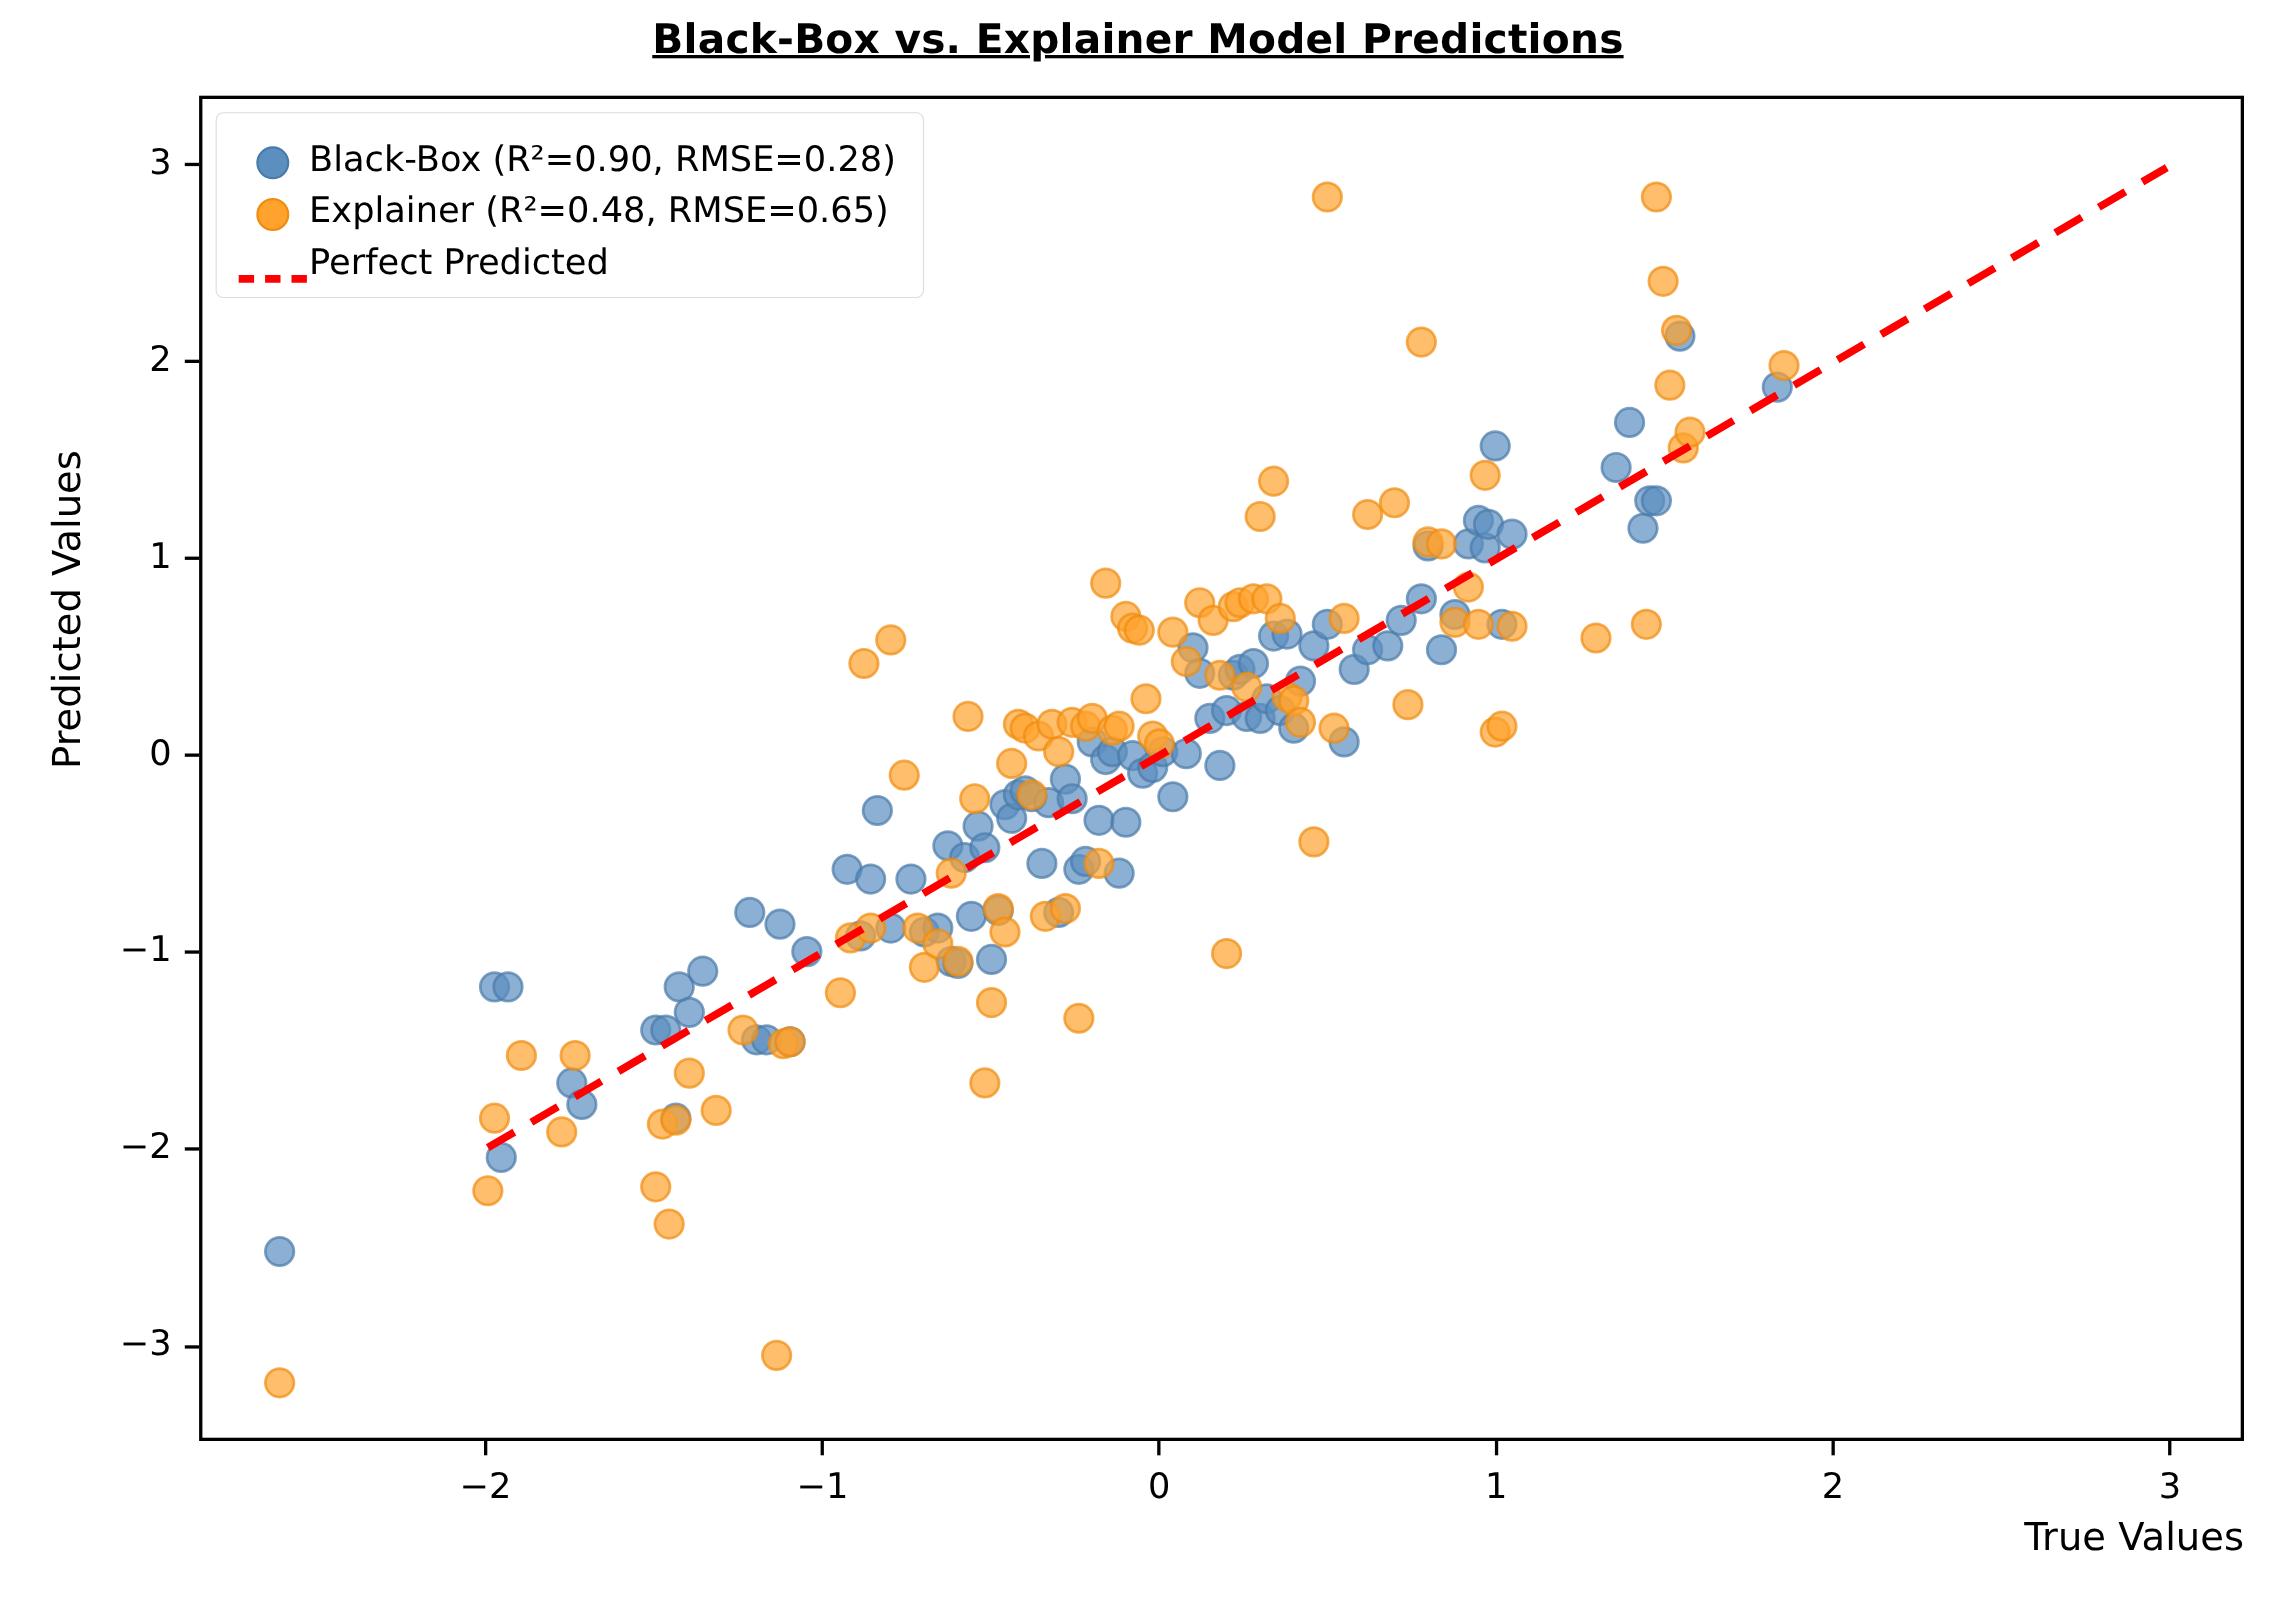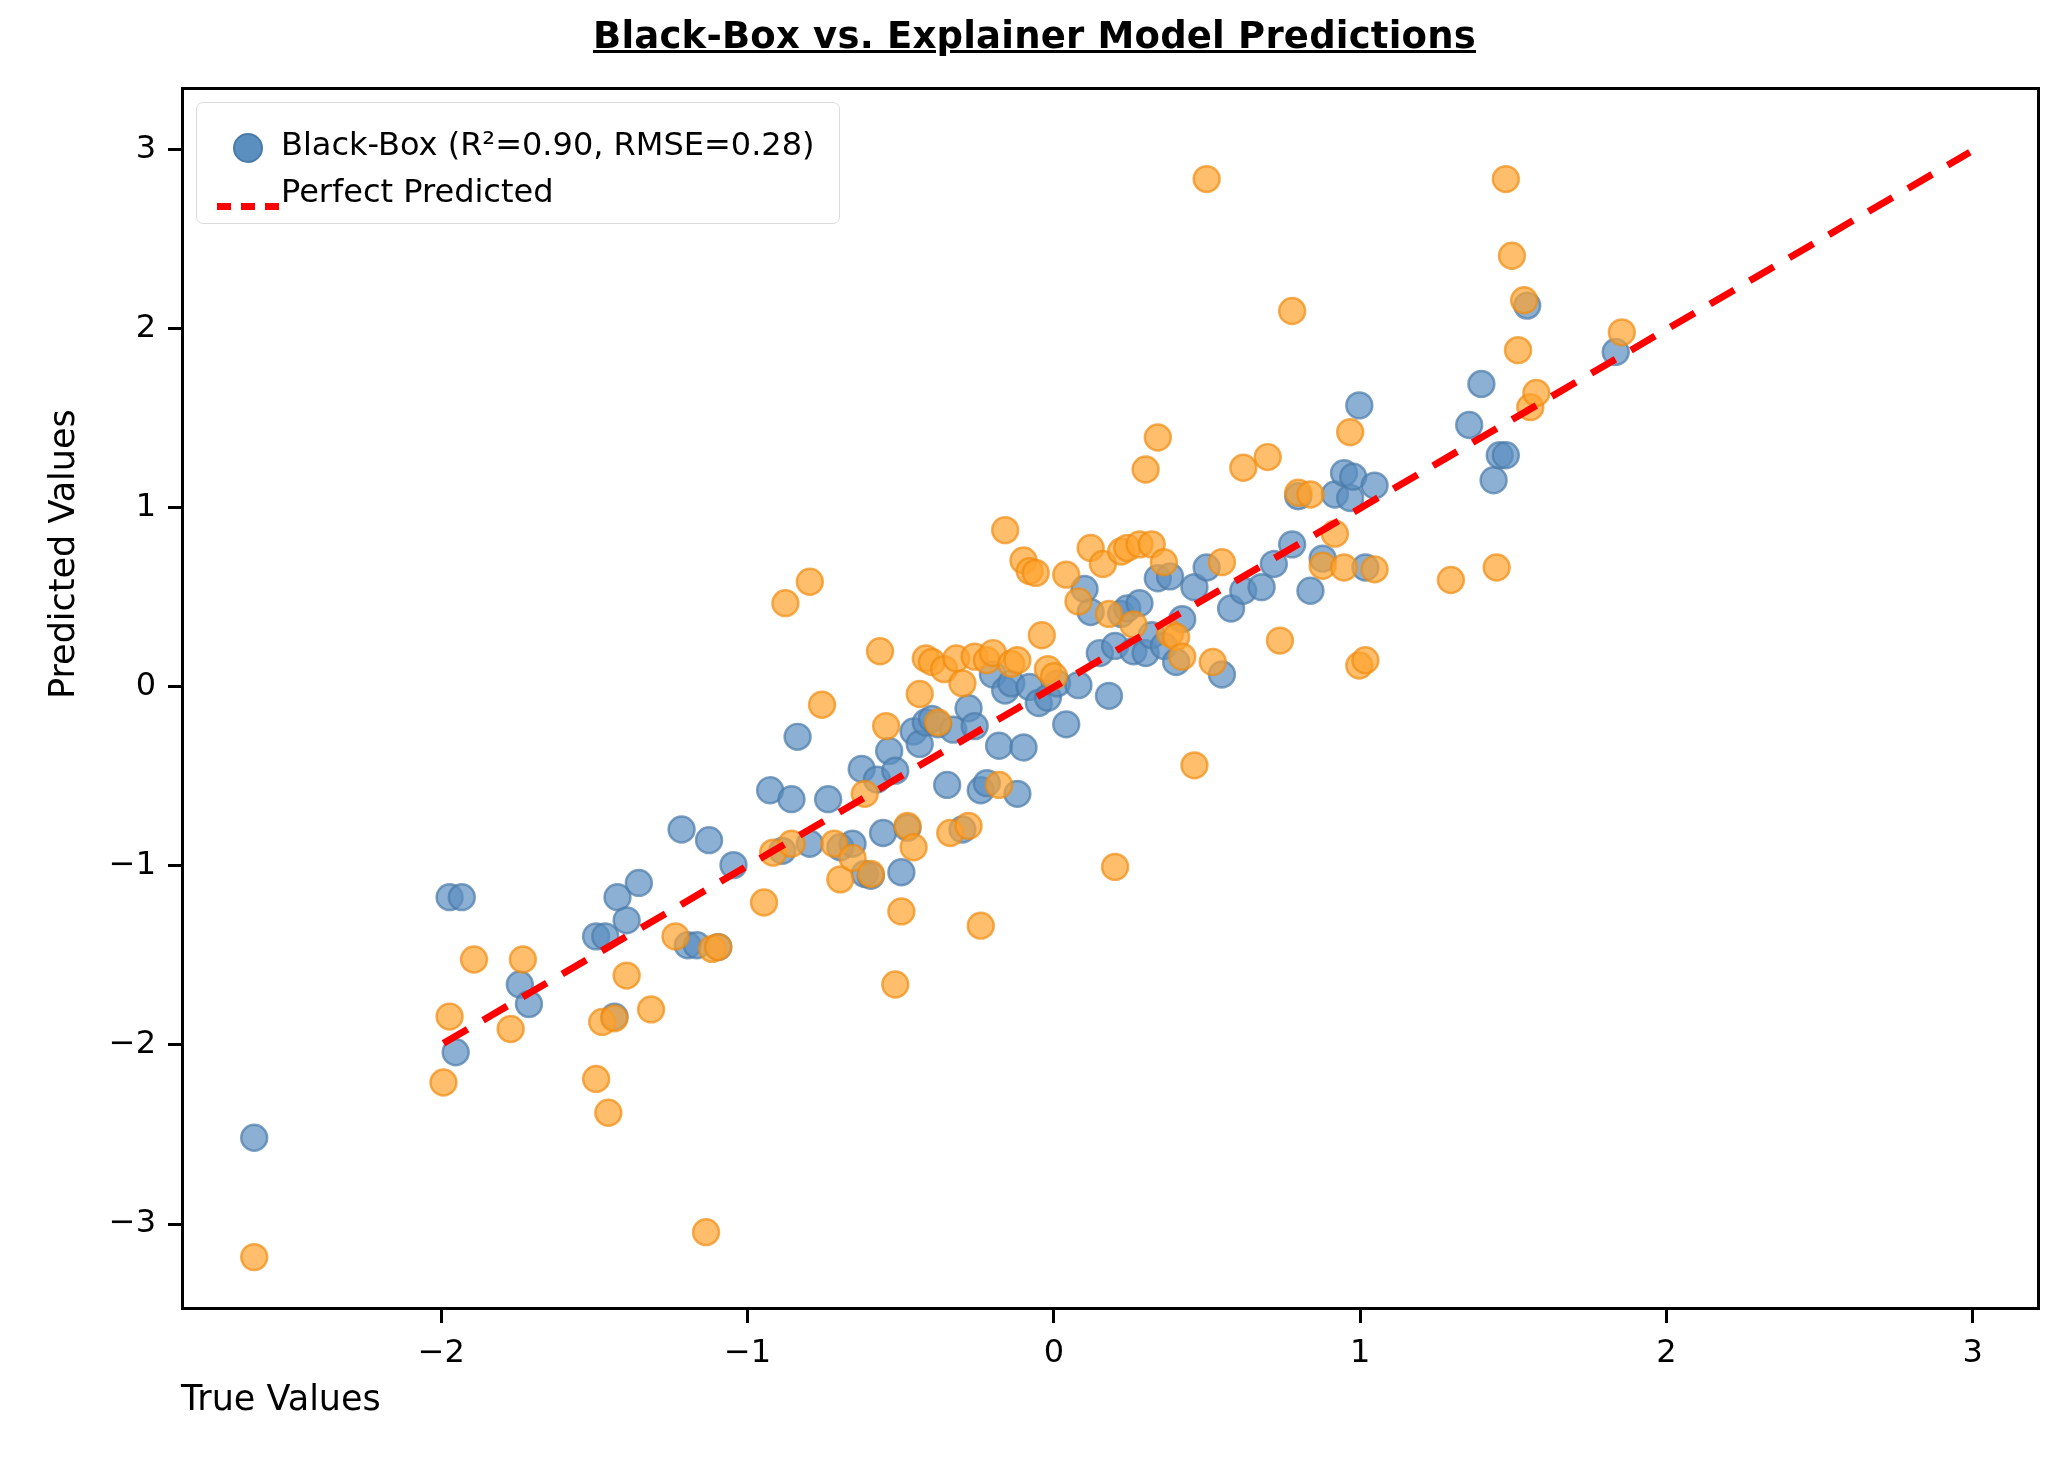--- a/index.html
+++ b/index.html
@@ -25,21 +25,21 @@
   .xticklabel{
     position:absolute;font-size:32px;color:#000;text-align:center;
     width:120px;
   }
   .yticklabel{
     position:absolute;font-size:32px;color:#000;text-align:right;
     width:120px;
   }
 
   #xlabel{
-    position:absolute;left:181px;width:1859px;top:1378px;text-align:left;
+    position:absolute;left:181px;width:1859px;top:1378px;text-align:right;
     font-size:35px;color:#000;
   }
   #ylabel{
     position:absolute;font-size:35px;color:#000;
     transform:rotate(-90deg);transform-origin:left top;
     left:42px;top:699px;white-space:nowrap;
   }
 
   
   #legend{
@@ -311,19 +311,25 @@
 
   <div id="legend">
     <div class="legend-row">
       <span class="legend-marker">
         <span class="legend-dot" style="background:#5b8fc0;border:2.5px solid #4a7ba8;"></span>
       </span>
       <span class="legend-text">Black-Box (R²=0.90, RMSE=0.28)</span>
     </div>
     <div class="legend-row">
       <span class="legend-marker">
+        <span class="legend-dot" style="background:#ffa22e;border:2.5px solid #f08c10;"></span>
+      </span>
+      <span class="legend-text">Explainer (R²=0.48, RMSE=0.65)</span>
+    </div>
+    <div class="legend-row">
+      <span class="legend-marker">
         <span class="legend-line"></span>
       </span>
       <span class="legend-text">Perfect Predicted</span>
     </div>
   </div>
 
 </div>
 
 </body></html>

